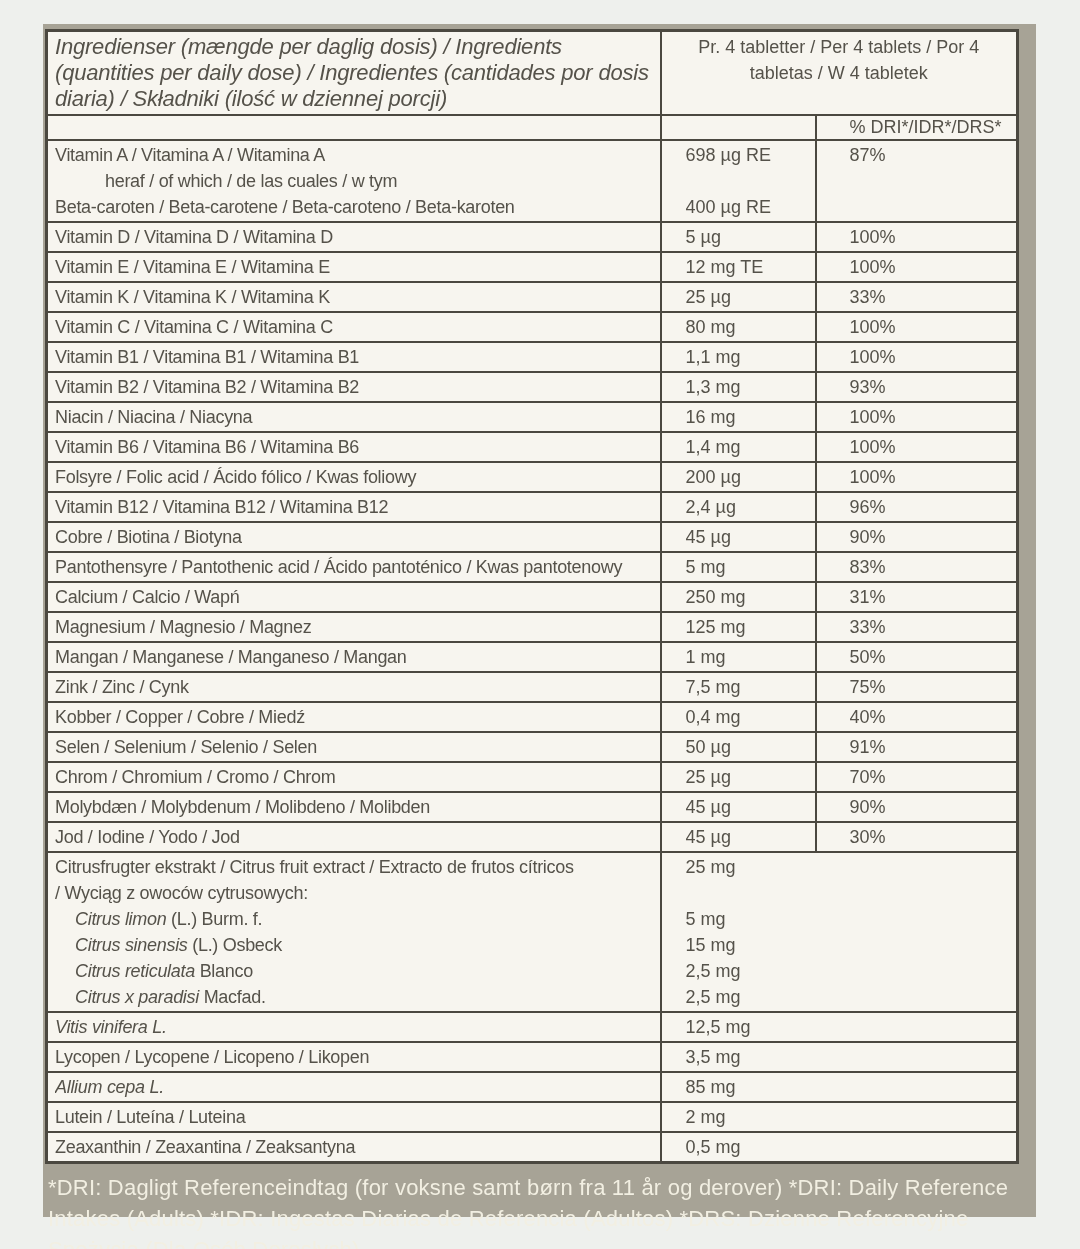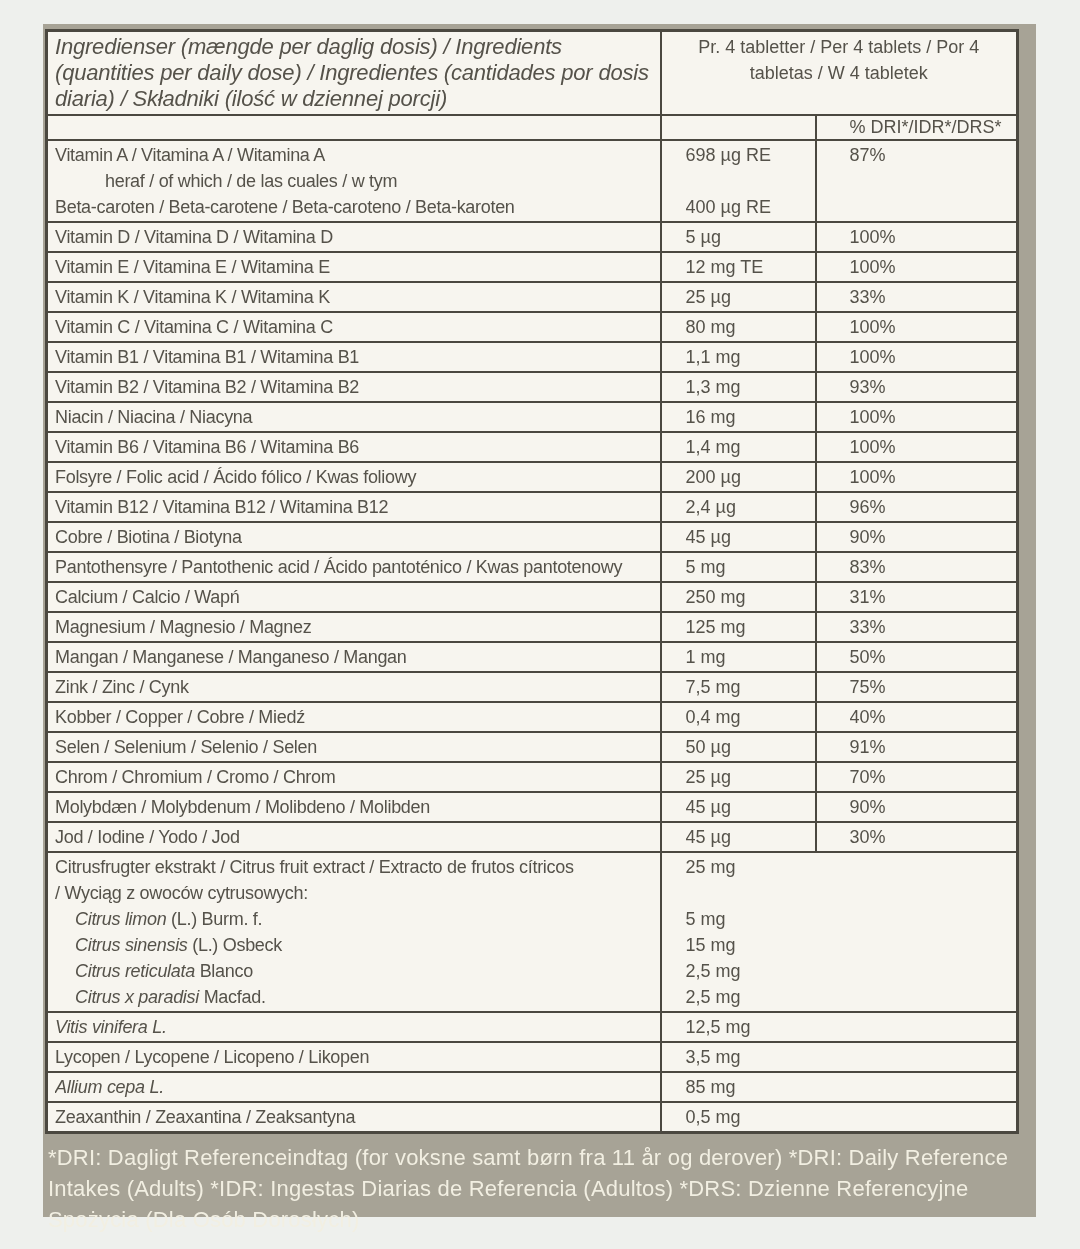--- a/index.html
+++ b/index.html
@@ -371,20 +371,28 @@
         <tr>
           <td class="c-name">
             <div class="ln"><i>Allium cepa L.</i></div>
           </td>
           <td class="c-amt" colspan="2">
             <div class="ln"><span>85 mg</span></div>
           </td>
         </tr>
         <tr>
           <td class="c-name">
+            <div class="ln"><span>Lutein / Luteína / Luteina</span></div>
+          </td>
+          <td class="c-amt" colspan="2">
+            <div class="ln"><span>2 mg</span></div>
+          </td>
+        </tr>
+        <tr>
+          <td class="c-name">
             <div class="ln"><span>Zeaxanthin / Zeaxantina / Zeaksantyna</span></div>
           </td>
           <td class="c-amt" colspan="2">
             <div class="ln"><span>0,5 mg</span></div>
           </td>
         </tr>
       </tbody>
   </table>
   <div class="footnote">*DRI: Dagligt Referenceindtag (for voksne samt børn fra 11 år og derover) *DRI: Daily Reference Intakes (Adults) *IDR: Ingestas Diarias de Referencia (Adultos) *DRS: Dzienne Referencyjne Spożycia (Dla Osób Dorosłych)</div>
 </div>

